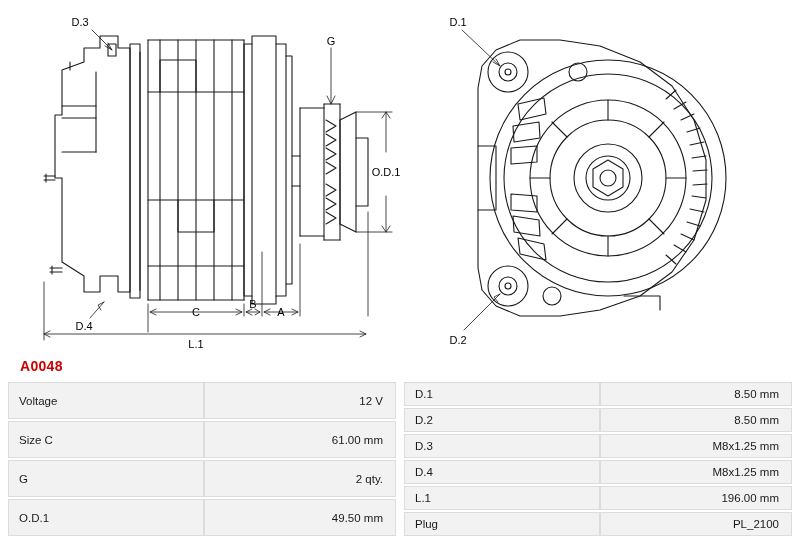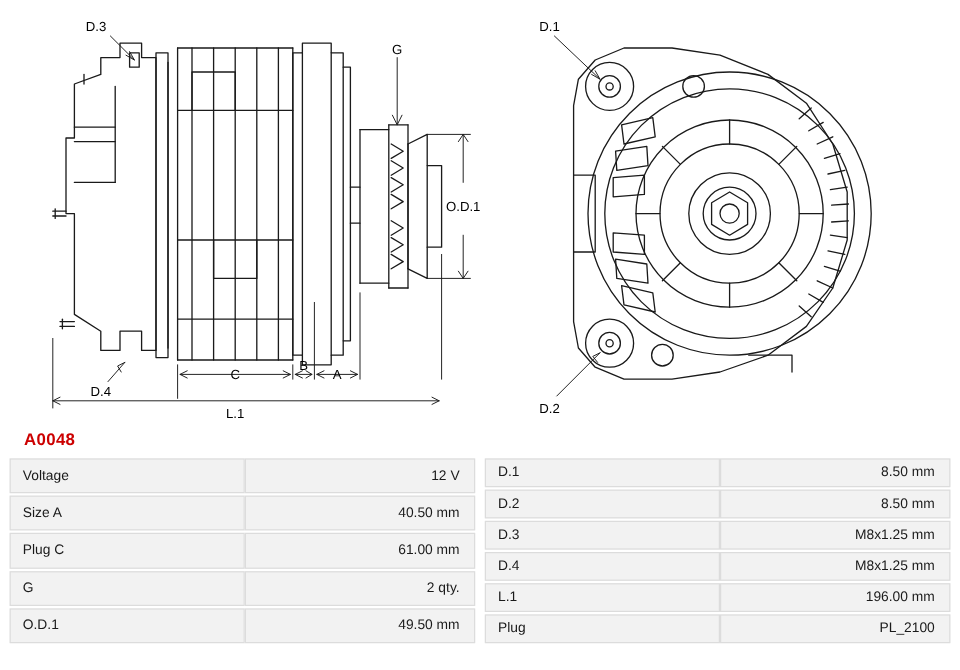--- a/index.html
+++ b/index.html
@@ -294,25 +294,21 @@
   <div id="part-code">A0048</div>
 
   <div id="spec-wrap">
     <table class="spec">
       <tbody>
         <tr>
           <td class="k">Voltage</td>
           <td class="v">12 V</td>
         </tr>
         <tr>
-          <td class="k">Size A</td>
-          <td class="v">40.50 mm</td>
-        </tr>
-        <tr>
-          <td class="k">Plug C</td>
+          <td class="k">Size C</td>
           <td class="v">61.00 mm</td>
         </tr>
         <tr>
           <td class="k">G</td>
           <td class="v">2 qty.</td>
         </tr>
         <tr>
           <td class="k">O.D.1</td>
           <td class="v">49.50 mm</td>
         </tr>

